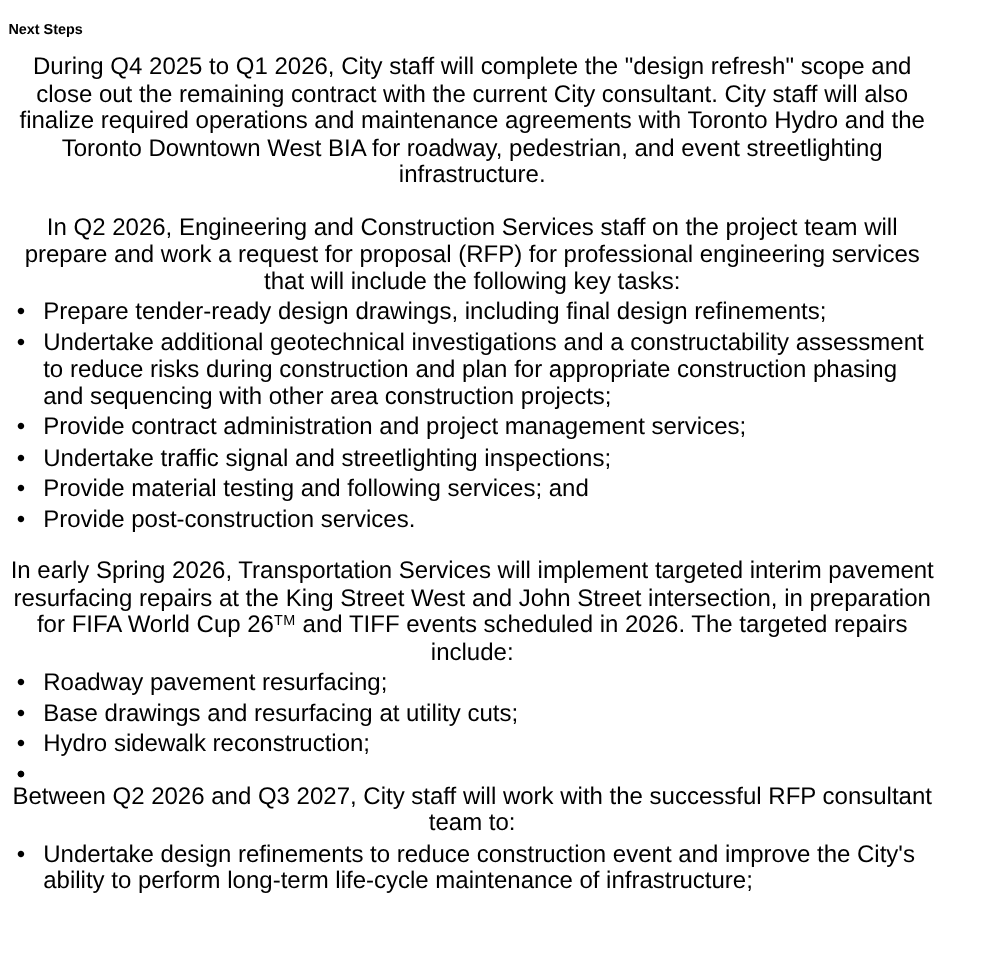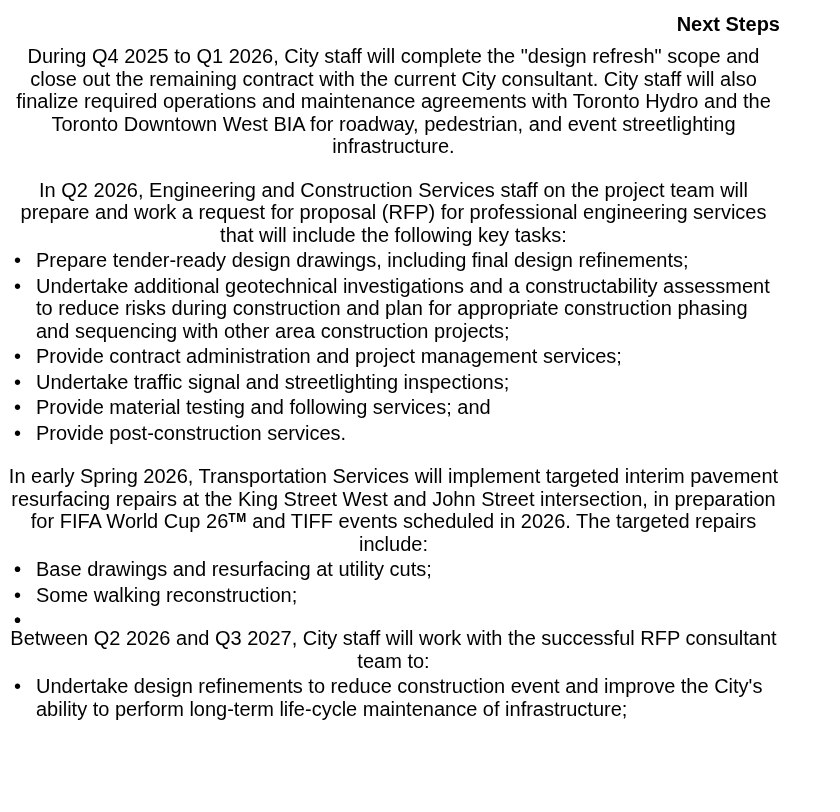--- a/index.html
+++ b/index.html
@@ -13,25 +13,24 @@
     background: #ffffff;
     color: #000000;
     font-family: "Liberation Sans", "DejaVu Sans", sans-serif;
     font-size: 20px;
     line-height: 22.5px;
   }
   .page {
     padding: 12px 60px 0 7px; 
   }
   h1.doc-heading {
-    font-size: 20px;
+    font-size: 12px;
     line-height: 24px;
     font-weight: bold;
     margin: 0 0 9px 0;
-    text-align: right;
   }
   p.para {
     margin: 0 0 21px 0;
     text-align: center;
   }
   p.para.lead-in {
     margin-bottom: 0; 
   }
   ul.bullet-list {
     list-style: none;
@@ -46,21 +45,20 @@
   ul.bullet-list li .bullet-glyph {
     position: absolute;
     left: 7px;
     top: 0;
   }
   sup.tm {
     font-size: 12px;
     line-height: 0;
     vertical-align: 6px;
     letter-spacing: 0.5px;
-    font-weight: bold;
   }
 </style>
 </head>
 <body>
 
 <div class="page">
 
   <h1 class="doc-heading">Next Steps</h1>
 
   <p class="para">During Q4 2025 to Q1 2026, City staff will complete the "design refresh" scope and close out the remaining contract with the current City consultant. City staff will also finalize required operations and maintenance agreements with Toronto Hydro and the Toronto Downtown West BIA for roadway, pedestrian, and event streetlighting infrastructure.</p>
@@ -92,28 +90,29 @@
       <span class="bullet-glyph">•</span>
       <span>Provide post-construction services.</span>
     </li>
   </ul>
 
   <p class="para lead-in"><span>In early Spring 2026, Transportation Services will implement targeted interim pavement resurfacing repairs at the King Street West and John Street intersection, in preparation for FIFA World Cup 26</span><sup class="tm">TM</sup><span> and TIFF events scheduled in 2026. The targeted repairs include:</span></p>
 
   <ul class="bullet-list">
     <li>
       <span class="bullet-glyph">•</span>
+      <span>Roadway pavement resurfacing;</span>
     </li>
     <li>
       <span class="bullet-glyph">•</span>
       <span>Base drawings and resurfacing at utility cuts;</span>
     </li>
     <li>
       <span class="bullet-glyph">•</span>
-      <span>Some walking reconstruction;</span>
+      <span>Hydro sidewalk reconstruction;</span>
     </li>
     <li>
       <span class="bullet-glyph">•</span>
     </li>
     <li>
       <span class="bullet-glyph">•</span>
     </li>
   </ul>
 
   <p class="para lead-in">Between Q2 2026 and Q3 2027, City staff will work with the successful RFP consultant team to:</p>

